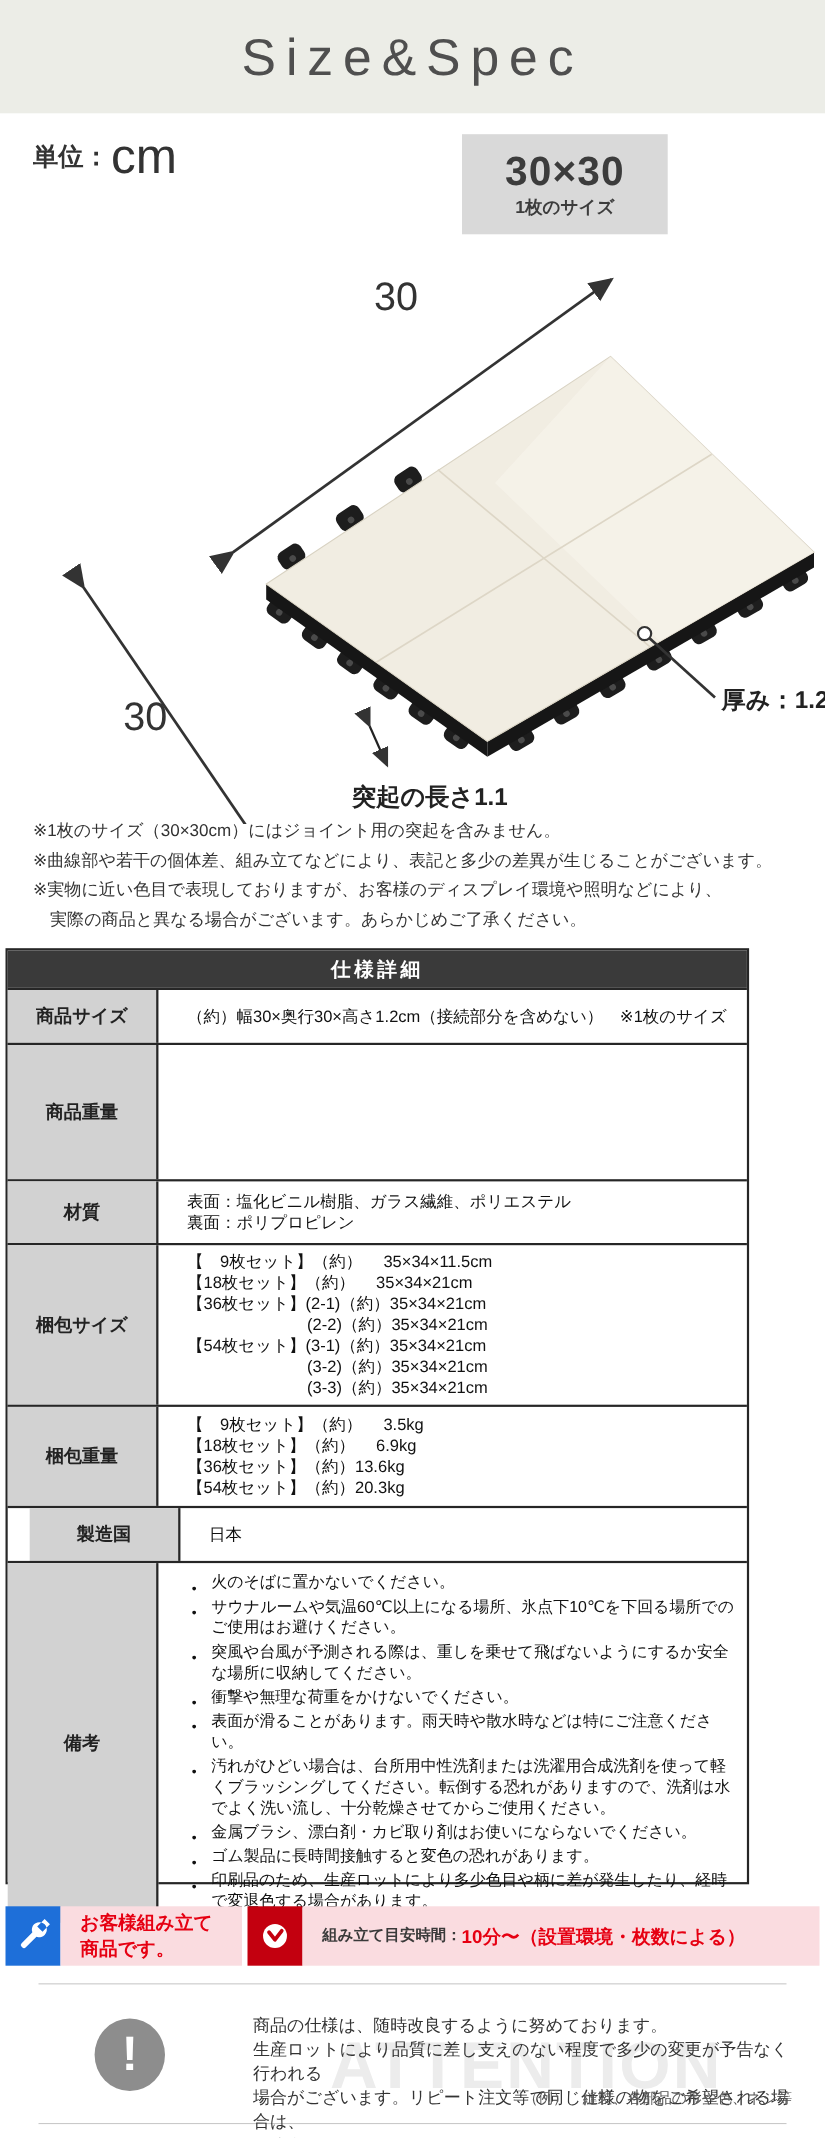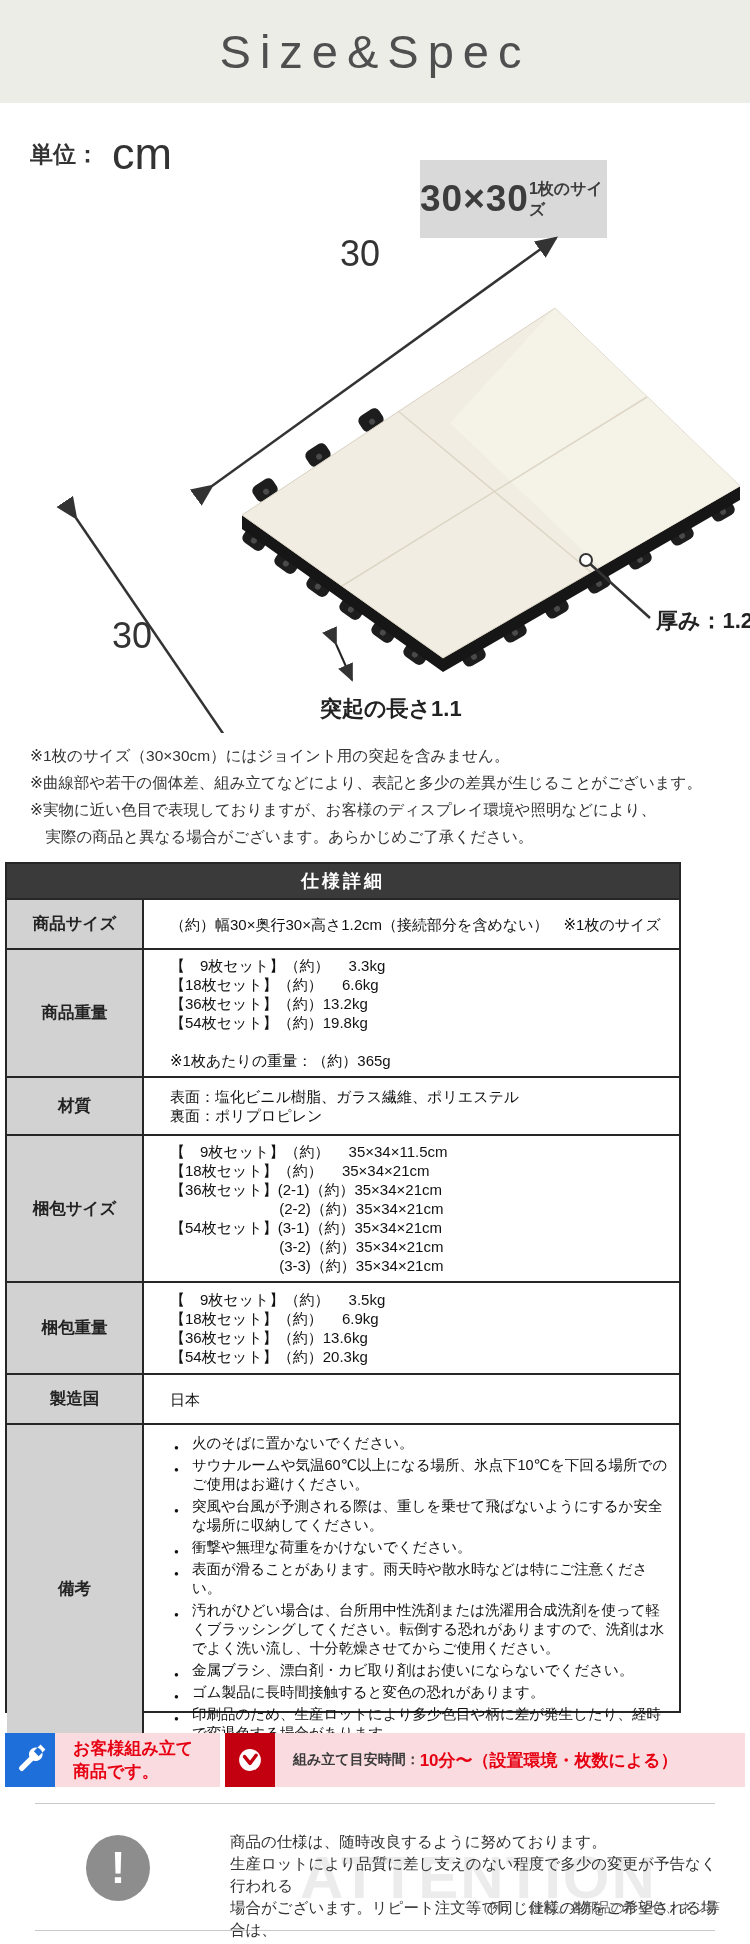--- a/index.html
+++ b/index.html
@@ -7,52 +7,52 @@
   body {
     width:750px; height:1944px; position:relative; overflow:hidden;
     font-family:"Liberation Sans","DejaVu Sans",sans-serif; color:#333;
   }
   
   .band { position:absolute; left:0; top:0; width:750px; height:103px;
           background:#ecede7; display:flex; align-items:center; justify-content:center; }
   .band h1 { font-size:47px; font-weight:100; letter-spacing:9px; color:#4f4f4f; }
 
   
-  .unit { position:absolute; left:30px; top:128px; display:flex; align-items:center;gap:11px; }
+  .unit { position:absolute; left:30px; top:116px; display:flex; align-items:center; }
   .unit .u-label { font-size:23px; font-weight:bold; color:#333; }
   .unit .u-value { font-size:45px; font-weight:100; color:#333; margin-left:2px; }
-  .size-box { position:absolute; left:420px; top:122px; width:187px; height:78px;
-              background:#d9d9d9; display:flex; flex-direction:row;
-              align-items:center; justify-content:center;margin-top:38px; }
+  .size-box { position:absolute; left:420px; top:122px; width:187px; height:91px;
+              background:#d9d9d9; display:flex; flex-direction:column;
+              align-items:center; justify-content:center; }
   .size-box .sb-size { font-size:37px; font-weight:bold; color:#3c3c3c; letter-spacing:1px; }
   .size-box .sb-cap { font-size:16px; font-weight:bold; color:#3c3c3c; margin-top:2px; }
 
   
-  .figure { position:absolute; left:0; top:228px; width:683px; height:505px;text-decoration:underline; }
+  .figure { position:absolute; left:0; top:244px; width:683px; height:505px;text-decoration:underline; }
   .dim-label { font-size:36px; fill:#333; font-weight:normal; }
   .anno-label { font-size:22px; fill:#222; font-weight:bold; }
 
   
   .notes { position:absolute; left:30px; top:742px; width:700px; }
   .note-line { font-size:15.5px; line-height:27px; color:#333; white-space:pre; }
 
   
   .spec { position:absolute; left:5px; top:862px; width:676px; height:851px;
           border:2px solid #262626; display:flex; flex-direction:column; background:#fff; }
   .spec-title { height:34px; background:#3a3a3a; color:#fff; font-size:18px; font-weight:bold;
                 letter-spacing:3px; display:flex; align-items:center; justify-content:center; flex:0 0 34px; }
   .spec-row { display:flex; border-top:2px solid #262626; }
   .spec-row .lbl { flex:0 0 137px; background:#d2d2d2; border-right:2px solid #262626;
                    display:flex; align-items:center; justify-content:center;
                    font-size:16.5px; font-weight:bold; color:#222; }
   .spec-row .val { flex:1; display:flex; flex-direction:column; justify-content:center;
                    padding:6px 10px 6px 26px; font-size:15px; line-height:19px; color:#111;
                    white-space:pre-line; }
   .row-size { flex:0 0 50px; } .row-weight { flex:0 0 124px; } .row-material { flex:0 0 58px; }
-  .row-pkgsize { flex:0 0 140px; } .row-pkgweight { flex:0 0 92px; } .row-country { flex:0 0 50px; }
+  .row-pkgsize { flex:0 0 140px; } .row-pkgweight { flex:0 0 92px; } .row-country { flex:0 0 50px;padding-left:20px; }
   .row-remarks { flex:1 1 auto; }
   .row-remarks .val { justify-content:flex-end; padding-top:9px; }
   ul.remarks { list-style:none; }
   ul.remarks li { position:relative; padding-left:22px; font-size:14.5px; line-height:19px;
                   margin-bottom:3px; white-space:normal; color:#111; }
   ul.remarks li::before { content:"●"; position:absolute; left:4px; top:4px; font-size:8px; color:#111; }
 
   
   .bars { position:absolute; left:5px; top:1733px; width:740px; height:40px; display:flex; }
   .bar { display:flex; height:54px; }
@@ -161,26 +161,20 @@
 <div class="spec">
   <div class="spec-title">仕様詳細</div>
 
   <div class="spec-row row-size">
     <div class="lbl">商品サイズ</div>
     <div class="val">（約）幅30×奥行30×高さ1.2cm（接続部分を含めない）　※1枚のサイズ</div>
   </div>
 
   <div class="spec-row row-weight">
     <div class="lbl">商品重量</div>
-    <div class="val">【　9枚セット】（約）　 3.3kg
-【18枚セット】（約）　 6.6kg
-【36枚セット】（約）13.2kg
-【54枚セット】（約）19.8kg
-
-※1枚あたりの重量：（約）365g</div>
   </div>
 
   <div class="spec-row row-material">
     <div class="lbl">材質</div>
     <div class="val">表面：塩化ビニル樹脂、ガラス繊維、ポリエステル
 裏面：ポリプロピレン</div>
   </div>
 
   <div class="spec-row row-pkgsize">
     <div class="lbl">梱包サイズ</div>

